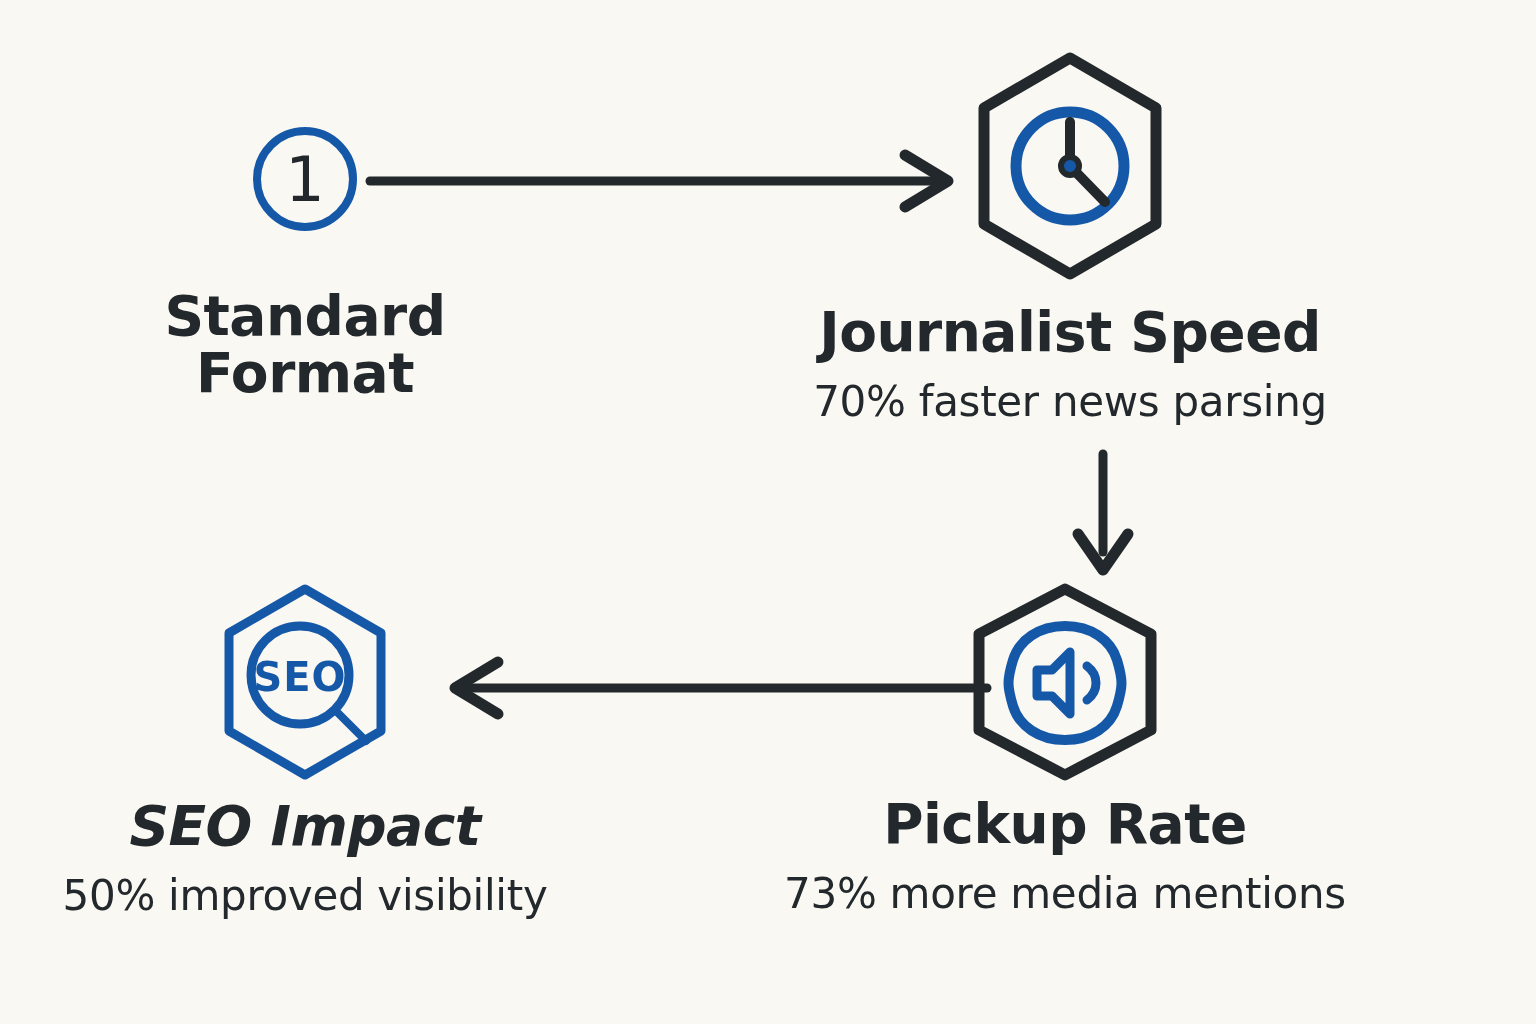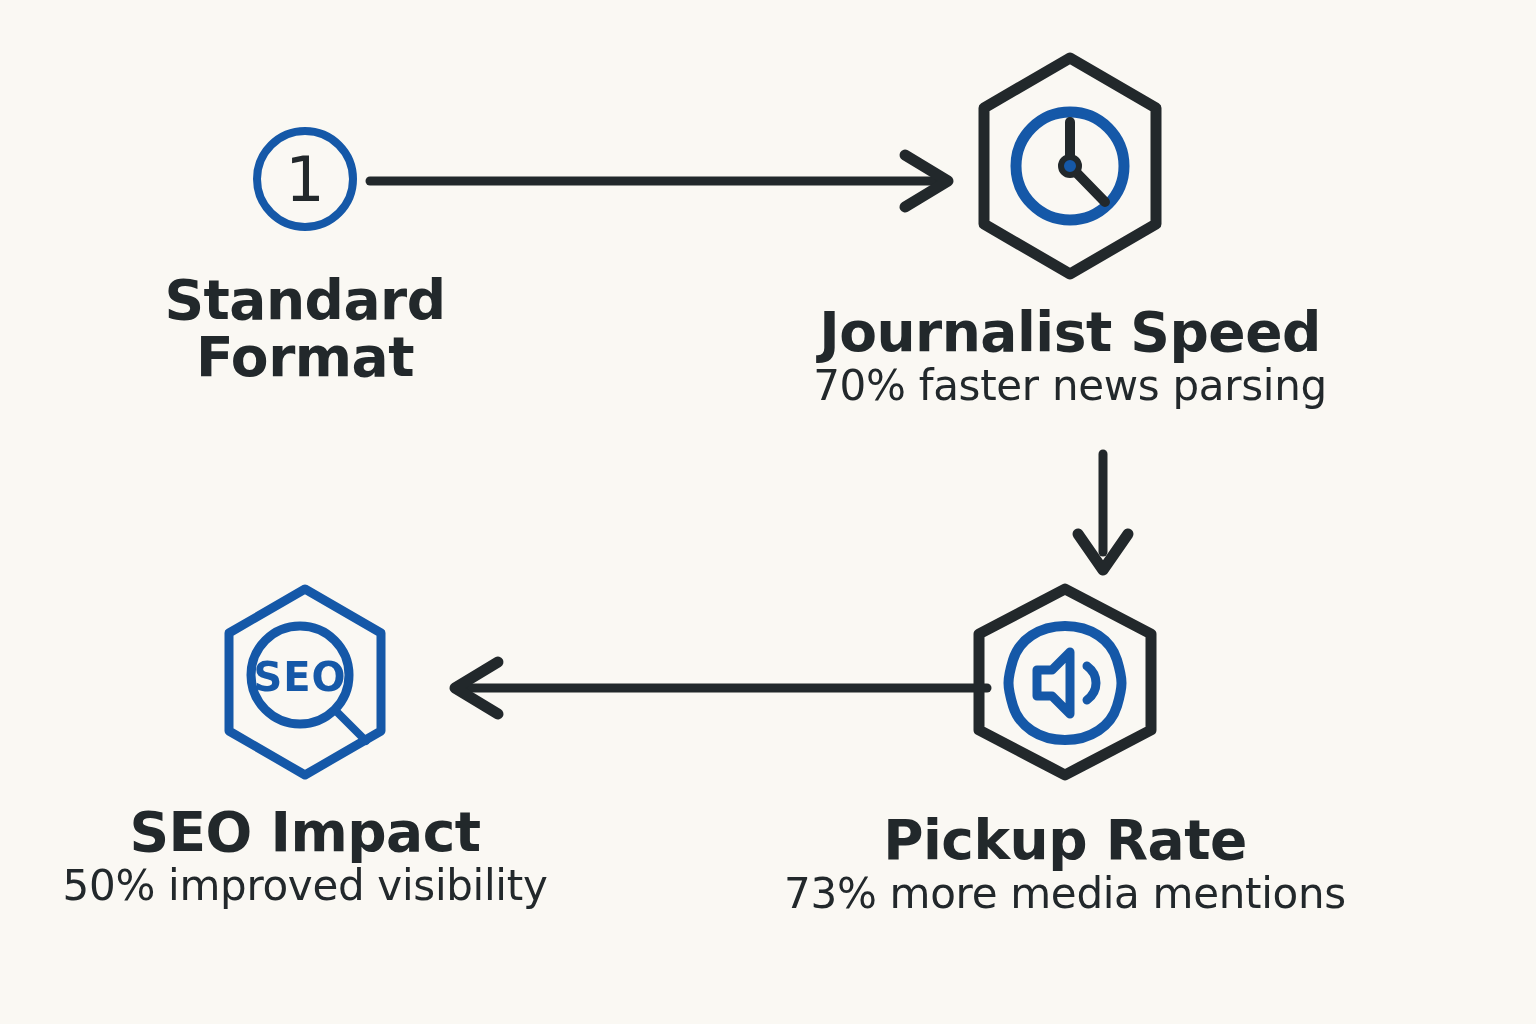--- a/index.html
+++ b/index.html
@@ -39,21 +39,21 @@
     text-align: center;
     white-space: pre-line;
   }
   .node-sub {
     font-size: 42px;
     font-weight: 400;
     color: #22282b;
     letter-spacing: -0.3px;
     line-height: 1.1;
     text-align: center;
-    margin-top: 2px;
+    margin-top: 18px;
     white-space: nowrap;
   }
   .arrow-svg {
     position: absolute;
     overflow: visible;
   }
   
   #node-standard   { left: 105px; top: 118px;  width: 400px; }
   #node-speed      { left: 740px; top: 50px;   width: 660px; }
   #node-seo        { left: 70px;  top: 582px;  width: 470px; }
@@ -79,21 +79,21 @@
     <polyline points="63,7 20,33 63,59" fill="none" stroke="#22282b" stroke-width="11" stroke-linecap="round" stroke-linejoin="round"></polyline>
   </svg>
 
   <div class="node" id="node-standard">
     <span class="icon-wrap">
       <svg width="122" height="122" viewBox="0 0 122 122">
         <circle cx="61" cy="61" r="48" fill="none" stroke="#1558a8" stroke-width="8"></circle>
         <text x="61" y="61" text-anchor="middle" dominant-baseline="central" font-family="DejaVu Sans, Liberation Sans, sans-serif" font-size="62" font-weight="400" fill="#22282b">1</text>
       </svg>
     </span>
-    <div class="node-title" style="margin-top:28px;">Standard
+    <div class="node-title" style="margin-top:44px;">Standard
 Format</div>
   </div>
 
   <div class="node" id="node-speed">
     <span class="icon-wrap">
       <svg width="200" height="232" viewBox="0 0 200 232">
 
         <polygon points="100,8 186,58 186,174 100,224 14,174 14,58" fill="none" stroke="#22282b" stroke-width="11" stroke-linejoin="round"></polygon>
 
         <circle cx="100" cy="116" r="54" fill="none" stroke="#1558a8" stroke-width="11"></circle>
@@ -114,36 +114,36 @@
       <svg width="182" height="200" viewBox="0 0 182 200">
 
         <polygon points="91,7 167,51 167,149 91,193 15,149 15,51" fill="none" stroke="#1558a8" stroke-width="9" stroke-linejoin="round"></polygon>
 
         <circle cx="86" cy="93" r="49" fill="none" stroke="#1558a8" stroke-width="9"></circle>
 
         <line x1="121" y1="128" x2="152" y2="159" stroke="#1558a8" stroke-width="8" stroke-linecap="round"></line>
         <text x="86" y="95" text-anchor="middle" dominant-baseline="central" font-family="DejaVu Sans, Liberation Sans, sans-serif" font-size="40" font-weight="700" fill="#1558a8" letter-spacing="1">SEO</text>
       </svg>
     </span>
-    <div class="node-title" style="margin-top:18px;">SEO Impact</div>
+    <div class="node-title" style="margin-top:12px;font-style:italic;">SEO Impact</div>
     <div class="node-sub">50% improved visibility</div>
   </div>
 
   <div class="node" id="node-pickup">
     <span class="icon-wrap">
       <svg width="200" height="200" viewBox="0 0 200 200">
 
         <polygon points="100,7 186,52 186,148 100,193 14,148 14,52" fill="none" stroke="#22282b" stroke-width="11" stroke-linejoin="round"></polygon>
 
         <path d="M100,44 C126,44 146,58 152,78 C158,98 158,104 152,124
                  C146,144 126,158 100,158 C74,158 54,144 48,124
                  C42,104 42,98 48,78 C54,58 74,44 100,44 Z" fill="none" stroke="#1558a8" stroke-width="10" stroke-linejoin="round"></path>
 
         <path d="M72,88 L87,88 L105,70 L105,132 L87,114 L72,114 Z" fill="none" stroke="#1558a8" stroke-width="9" stroke-linejoin="round"></path>
 
         <path d="M122,84 C134,93 134,109 122,118" fill="none" stroke="#1558a8" stroke-width="9" stroke-linecap="round"></path>
       </svg>
     </span>
-    <div class="node-title" style="margin-top:26px;">Pickup Rate</div>
+    <div class="node-title" style="margin-top:10px;">Pickup Rate</div>
     <div class="node-sub">73% more media mentions</div>
   </div>
 
 </div>
 
 </body></html>

